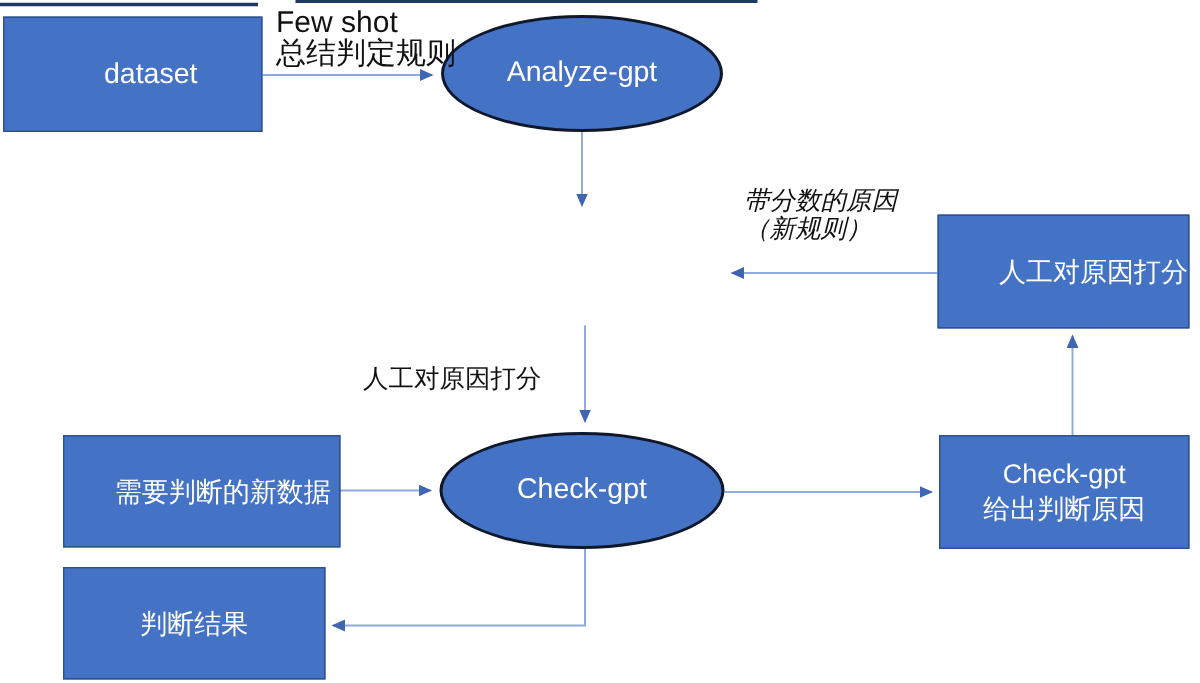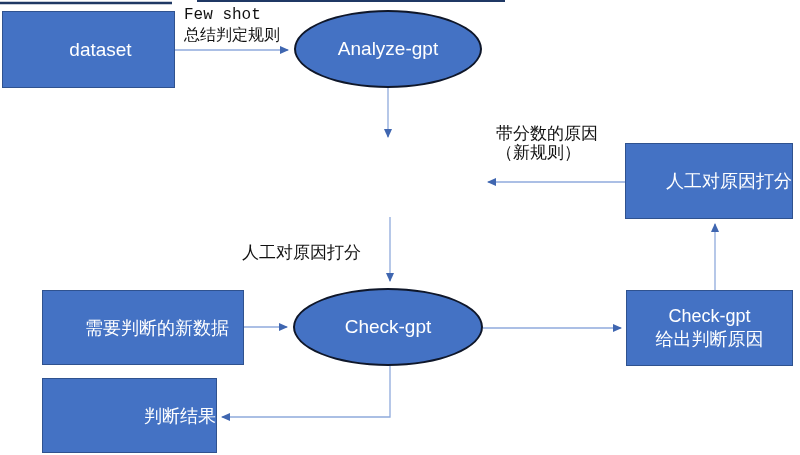--- a/index.html
+++ b/index.html
@@ -20,26 +20,26 @@
   .lbl {
     position:absolute; color:#111111; white-space:pre-line;
   }
   
   #n-dataset { left:2px;   top:11px;  width:173px; height:77px; font-size:19px;padding-left:24px; }
   #n-analyze { left:294px; top:10px;  width:188px; height:78px; font-size:19px; }
   #n-merge   { left:294px; top:144px; width:188px; height:73px; font-size:19px; }
   #n-check   { left:293px; top:288px; width:190px; height:78px; font-size:19px; }
   #n-score   { left:625px; top:143px; width:168px; height:76px; font-size:18px;justify-content:flex-end; }
   #n-reason  { left:626px; top:290px; width:167px; height:76px; font-size:18px; line-height:23px; }
-  #n-newdata { left:42px;  top:290px; width:202px; height:75px; font-size:18px;padding-left:28px; }
-  #n-result  { left:42px;  top:378px; width:175px; height:75px; font-size:18px;justify-content:flex-end; }
+  #n-newdata { left:42px;  top:290px; width:185px; height:75px; font-size:18px;padding-left:28px; }
+  #n-result  { left:42px;  top:378px; width:175px; height:75px; font-size:18px; }
   
-  #l-fewshot   { left:184px; top:5px;   font-size:16px; line-height:21px;font-family:Liberation Mono, monospace; }
+  #l-fewshot   { left:184px; top:5px;   font-size:20px; line-height:21px; }
   #l-mergerule { left:242px; top:243px; font-size:17px; line-height:19px; }
-  #l-scored    { left:496px; top:124px; font-size:17px; line-height:19px; }
+  #l-scored    { left:496px; top:124px; font-size:17px; line-height:19px;font-style:italic; }
 </style>
 </head>
 <body>
 
 <div class="canvas">
 
   <svg class="edges" viewBox="0 0 800 455" xmlns="http://www.w3.org/2000/svg">
     <defs>
       <marker id="ah" markerWidth="10" markerHeight="9" refX="8" refY="4" orient="auto" markerUnits="userSpaceOnUse">
         <path d="M0,0 L9,4 L0,8 z" fill="#3F66B0"></path>

